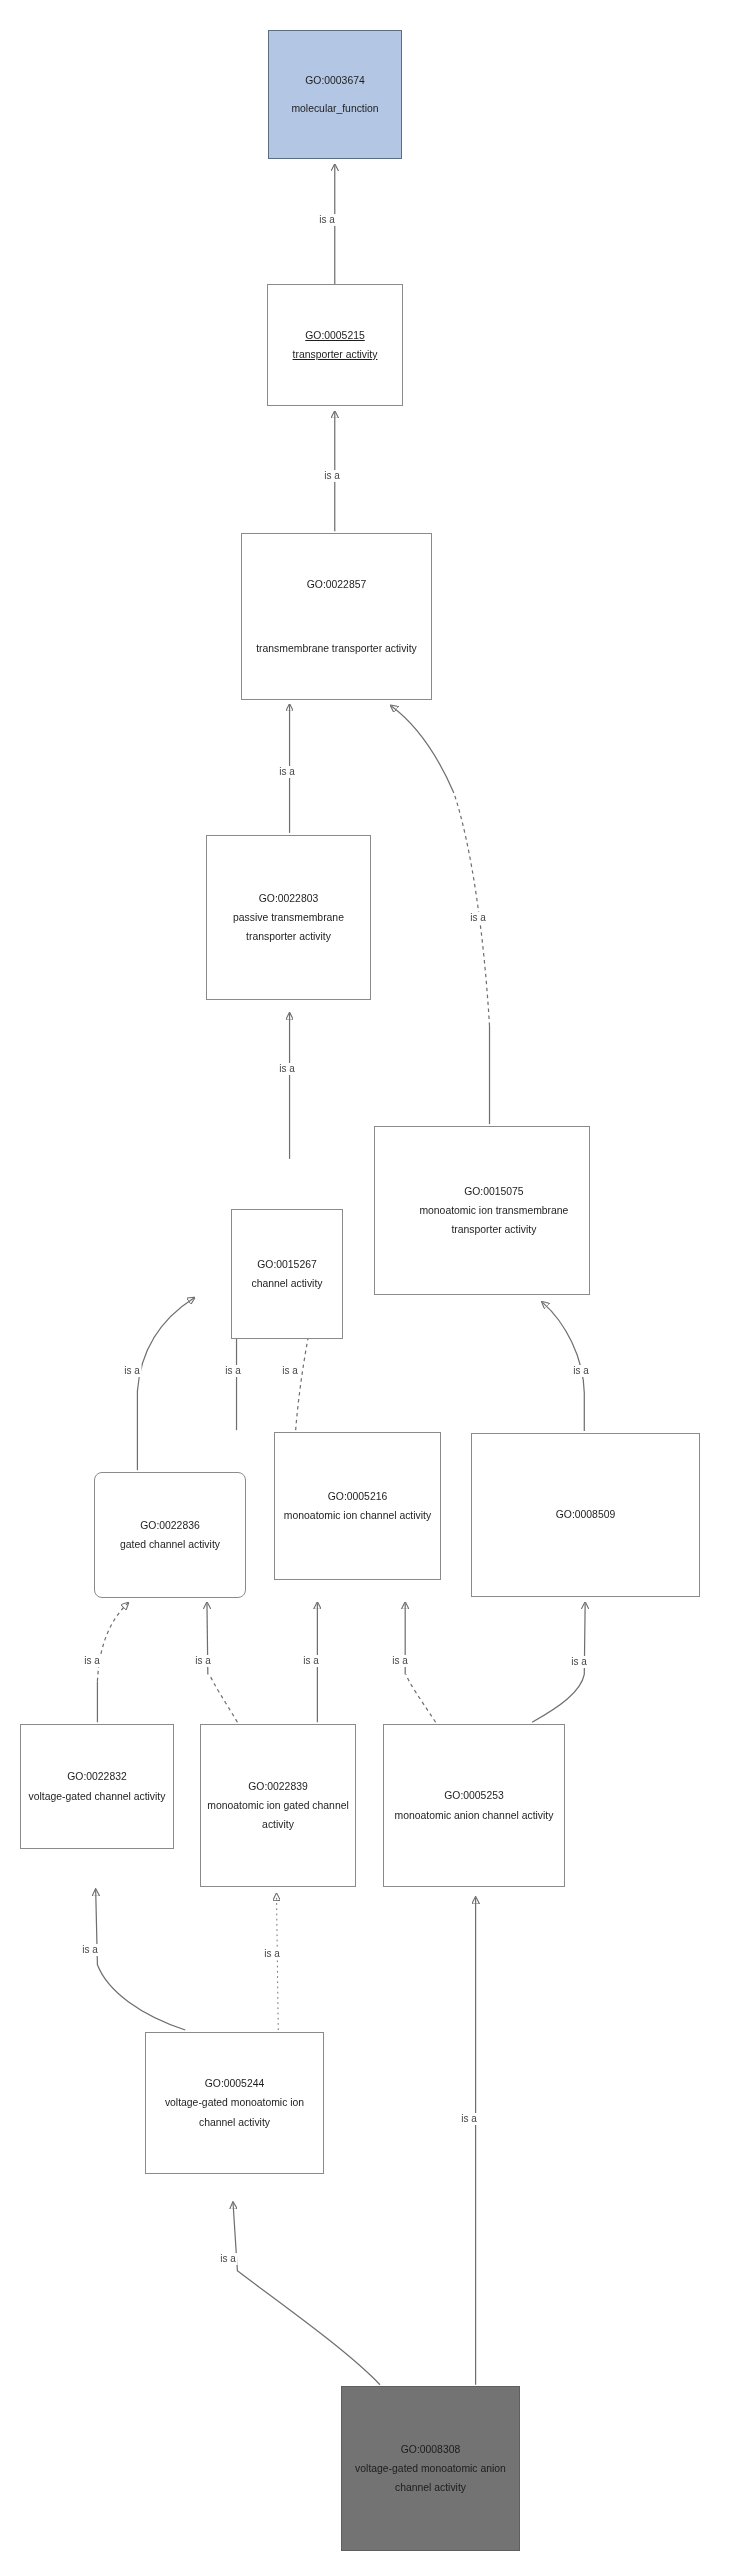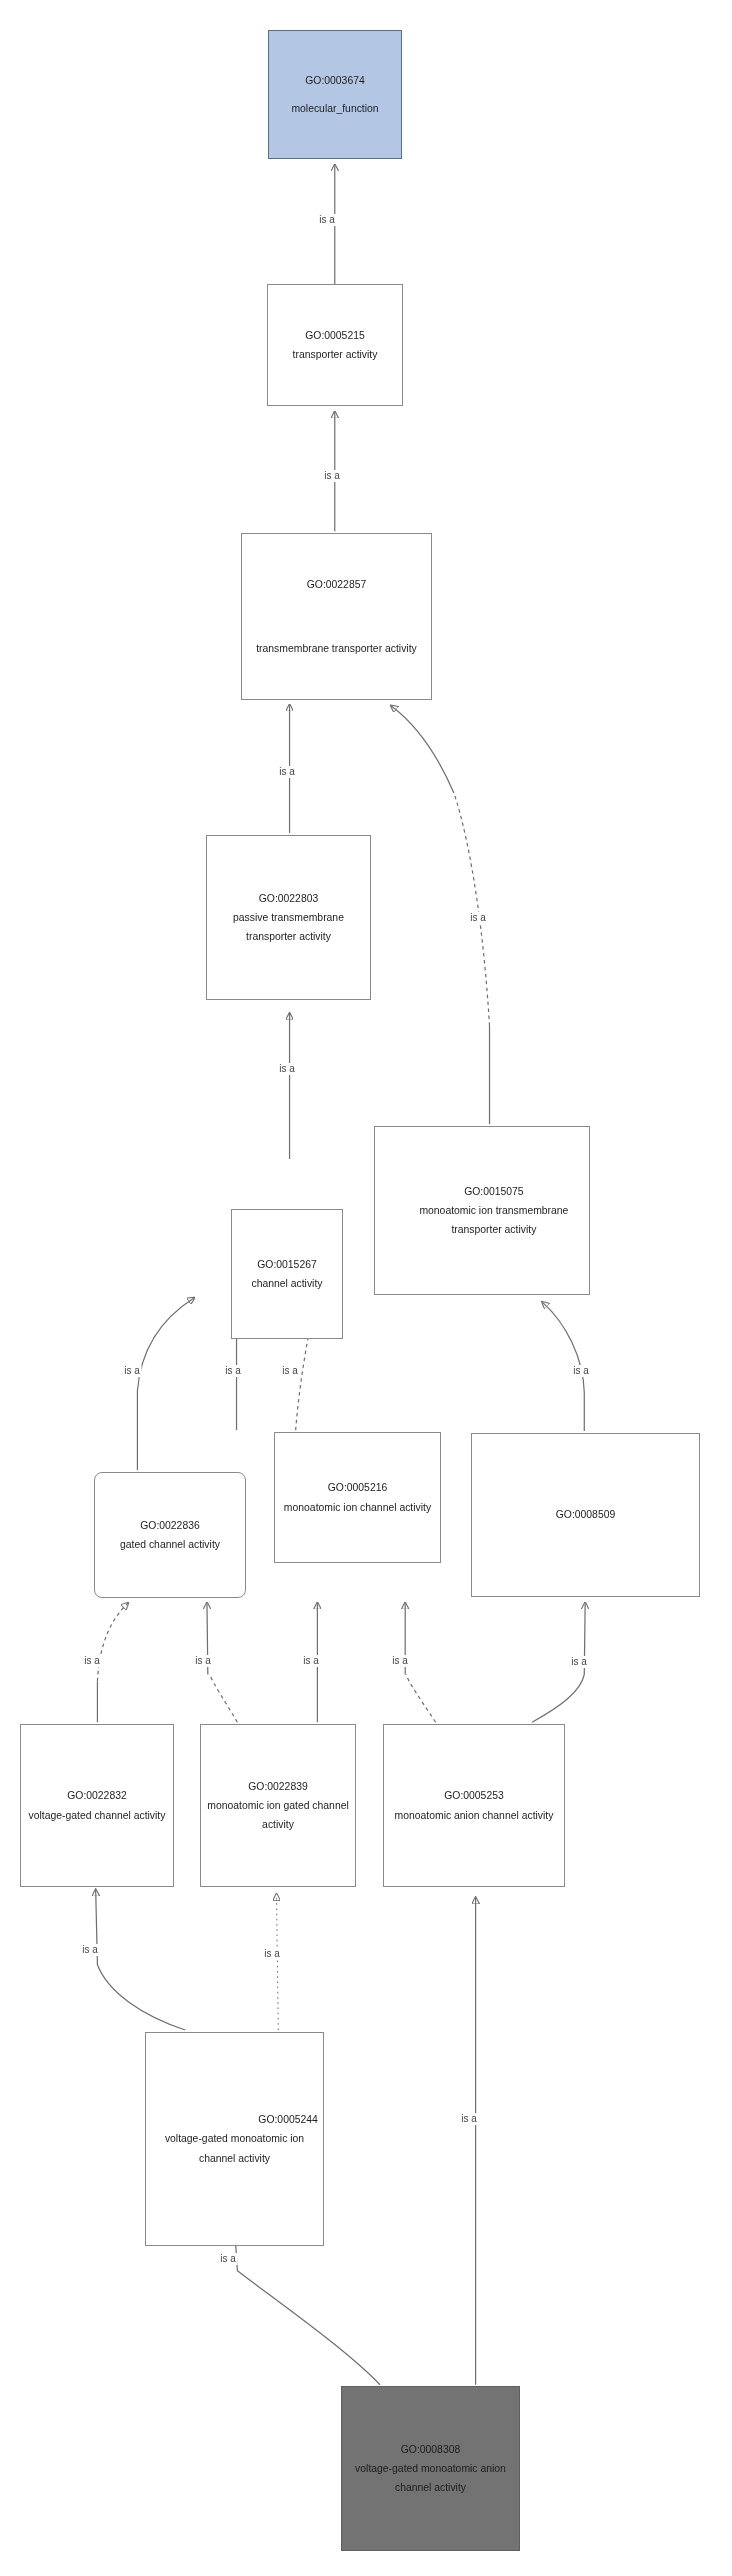--- a/index.html
+++ b/index.html
@@ -98,21 +98,21 @@
     <path d="M437,2743 C398,2702 312,2642 273,2612 L268,2534" marker-end="url(#arrow)"></path>
 
     <path d="M547,2743 L547,2183" marker-end="url(#arrow)"></path>
   </svg>
 
   <div class="node root" style="left:268px;top:30px;width:134px;height:129px;">
     <span class="go-id">GO:0003674</span>
     <span class="go-name">molecular_function</span>
   </div>
 
-  <div class="node" style="left:267px;top:284px;width:136px;height:122px;">
+  <div class="node" style="left:267px;top:284px;width:136px;height:122px;text-decoration:underline;">
     <span class="go-id">GO:0005215</span>
     <span class="go-name">transporter activity</span>
   </div>
 
   <div class="node" style="left:241px;top:533px;width:191px;height:167px;gap:44px;">
     <span class="go-id">GO:0022857</span>
     <span class="go-name">transmembrane transporter activity</span>
   </div>
 
   <div class="node" style="left:206px;top:835px;width:165px;height:165px;">
@@ -128,45 +128,45 @@
   <div class="node" style="left:374px;top:1126px;width:216px;height:169px;padding-left:29px;">
     <span class="go-id">GO:0015075</span>
     <span class="go-name">monoatomic ion transmembrane transporter activity</span>
   </div>
 
   <div class="node" style="left:94px;top:1472px;width:152px;height:126px;border-radius:8px;">
     <span class="go-id">GO:0022836</span>
     <span class="go-name">gated channel activity</span>
   </div>
 
-  <div class="node" style="left:274px;top:1432px;width:167px;height:131px;text-align:center;">
+  <div class="node" style="left:274px;top:1432px;width:167px;height:148px;text-align:center;">
     <span class="go-id">GO:0005216</span>
     <span class="go-name">monoatomic ion channel activity</span>
   </div>
 
   <div class="node" style="left:471px;top:1433px;width:229px;height:164px;">
     <span class="go-id">GO:0008509</span>
   </div>
 
-  <div class="node" style="left:20px;top:1724px;width:154px;height:163px;">
+  <div class="node" style="left:20px;top:1724px;width:154px;height:125px;">
     <span class="go-id">GO:0022832</span>
     <span class="go-name">voltage-gated channel activity</span>
   </div>
 
   <div class="node" style="left:200px;top:1724px;width:156px;height:163px;">
     <span class="go-id">GO:0022839</span>
     <span class="go-name">monoatomic ion gated channel activity</span>
   </div>
 
   <div class="node" style="left:383px;top:1724px;width:182px;height:163px;">
     <span class="go-id">GO:0005253</span>
     <span class="go-name">monoatomic anion channel activity</span>
   </div>
 
-  <div class="node" style="left:145px;top:2032px;width:179px;height:214px;align-items:flex-end;">
+  <div class="node" style="left:145px;top:2032px;width:179px;height:142px;">
     <span class="go-id">GO:0005244</span>
     <span class="go-name">voltage-gated monoatomic ion channel activity</span>
   </div>
 
   <div class="node leaf" style="left:341px;top:2386px;width:179px;height:165px;">
     <span class="go-id">GO:0008308</span>
     <span class="go-name">voltage-gated monoatomic anion channel activity</span>
   </div>
 
   <span class="edge-label" style="left:327px;top:220px;">is a</span>

